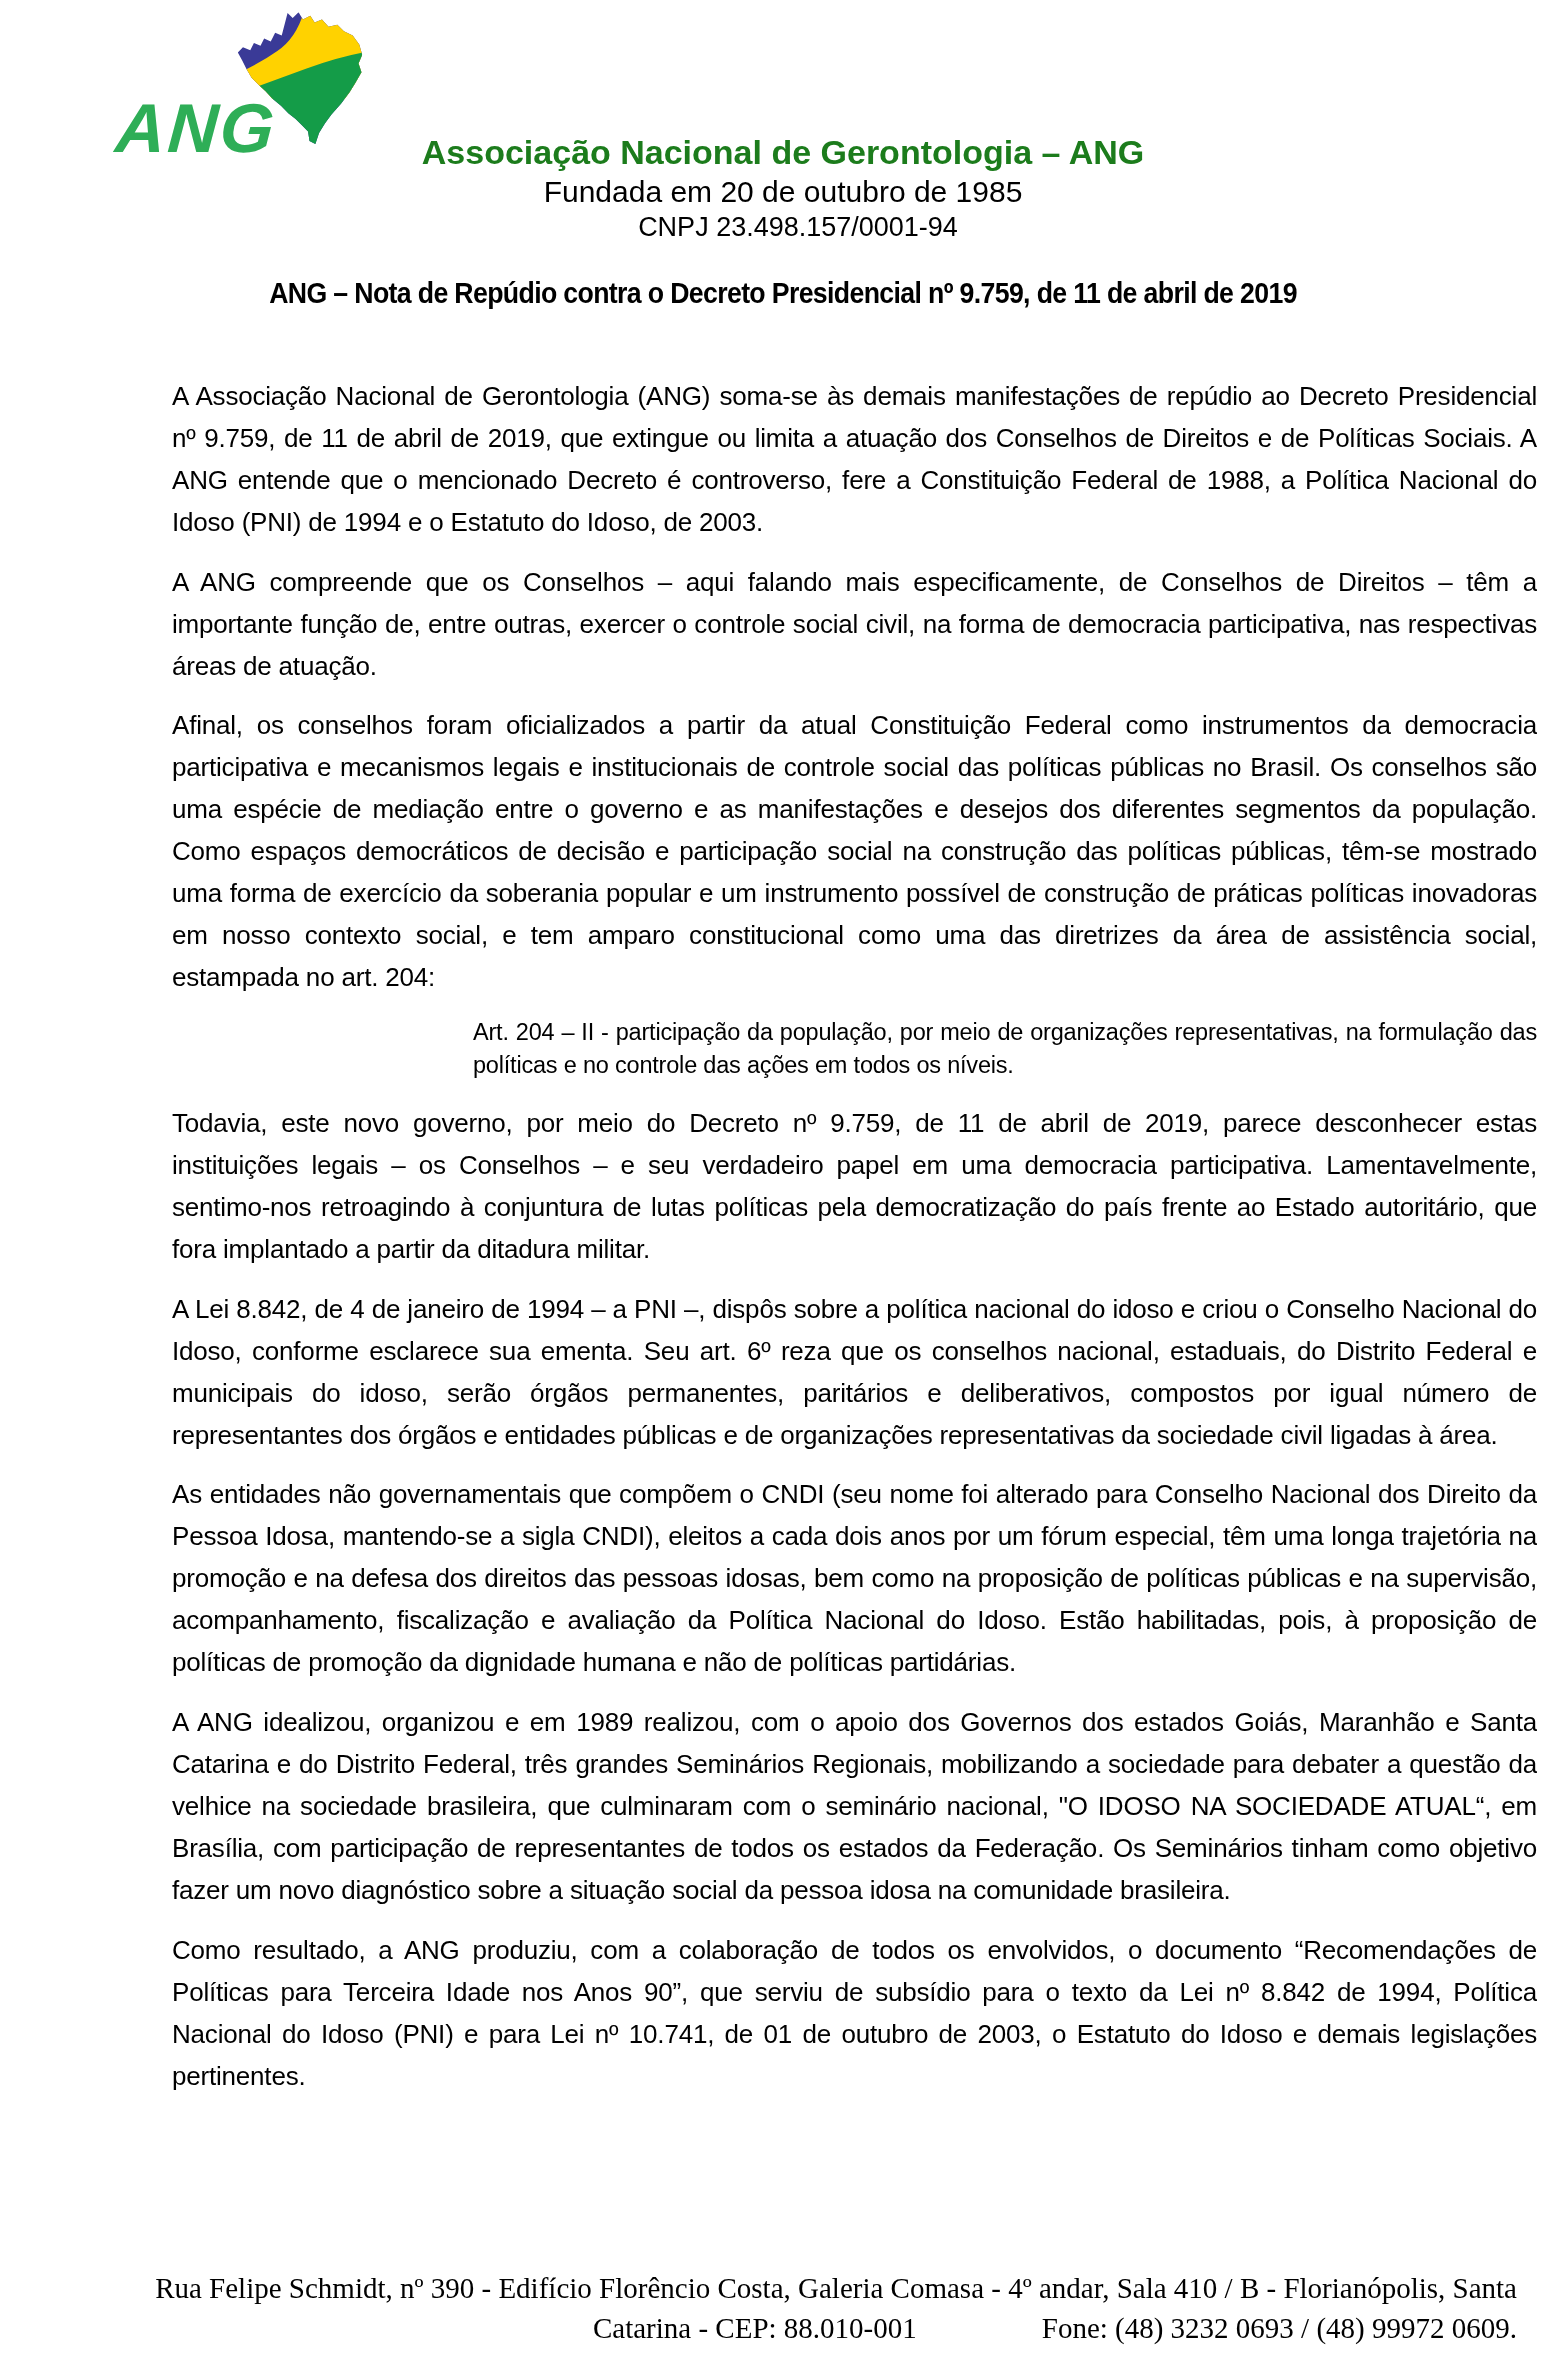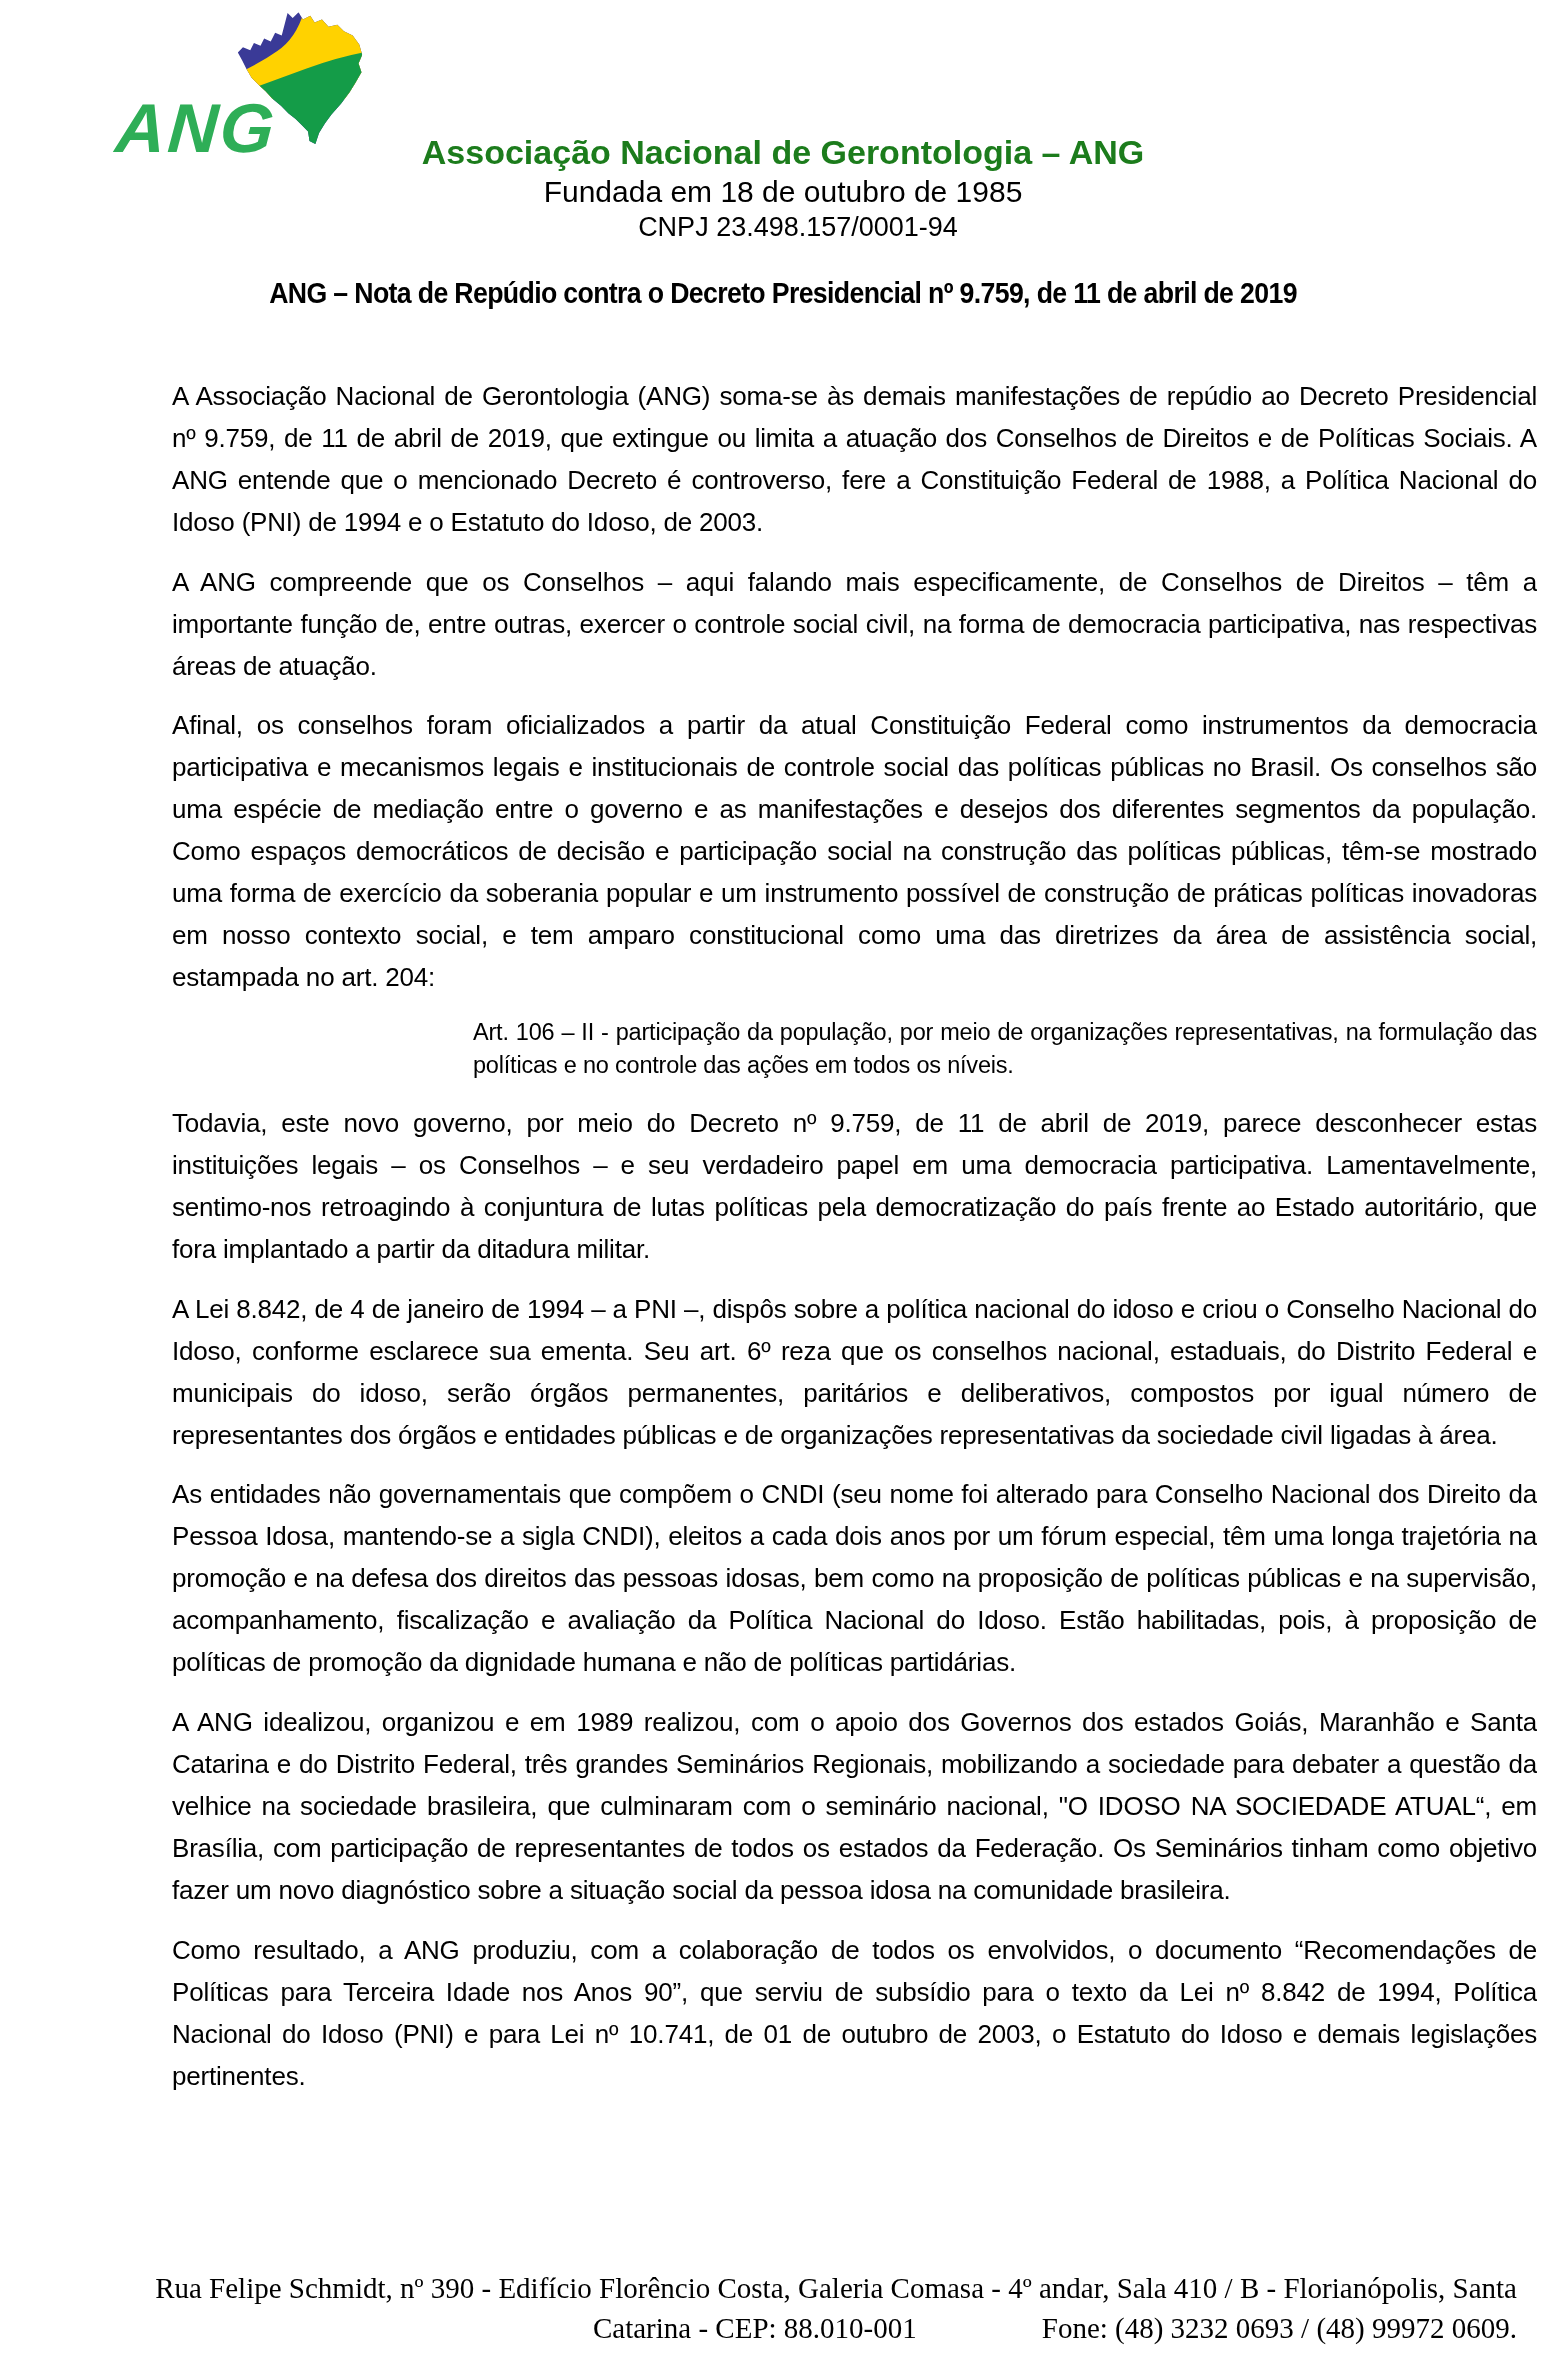--- a/index.html
+++ b/index.html
@@ -142,31 +142,31 @@
       <g clip-path="url(#bz)">
         <rect x="-10" y="-10" width="230" height="210" fill="#3a3a97"></rect>
         <path d="M-10,102 Q45,82 82,56 Q112,36 122,-12 L220,-12 L220,122 L-10,122 Z" fill="#ffd200"></path>
         <path d="M-10,128 Q62,102 122,80 Q172,62 212,56 L212,200 L-10,200 Z" fill="#149c48"></path>
       </g>
     </svg>
   </div>
 
   <div class="header-text">
     <div class="org-name">Associação Nacional de Gerontologia – ANG</div>
-    <div class="founded">Fundada em 18 de outubro de 1985</div>
+    <div class="founded">Fundada em 20 de outubro de 1985</div>
     <div class="cnpj">CNPJ 23.498.157/0001-94</div>
   </div>
 
   <div class="note-title">ANG – Nota de Repúdio contra o Decreto Presidencial nº 9.759, de 11 de abril de 2019</div>
 
   <div class="body-text">
     <p>A Associação Nacional de Gerontologia (ANG) soma-se às demais manifestações de repúdio ao Decreto Presidencial nº 9.759, de 11 de abril de 2019, que extingue ou limita a atuação dos Conselhos de Direitos e de Políticas Sociais. A ANG entende que o mencionado Decreto é controverso, fere a Constituição Federal de 1988, a Política Nacional do Idoso (PNI) de 1994 e o Estatuto do Idoso, de 2003.</p>
     <p>A ANG compreende que os Conselhos – aqui falando mais especificamente, de Conselhos de Direitos – têm a importante função de, entre outras, exercer o controle social civil, na forma de democracia participativa, nas respectivas áreas de atuação.</p>
     <p>Afinal, os conselhos foram oficializados a partir da atual Constituição Federal como instrumentos da democracia participativa e mecanismos legais e institucionais de controle social das políticas públicas no Brasil. Os conselhos são uma espécie de mediação entre o governo e as manifestações e desejos dos diferentes segmentos da população. Como espaços democráticos de decisão e participação social na construção das políticas públicas, têm-se mostrado uma forma de exercício da soberania popular e um instrumento possível de construção de práticas políticas inovadoras em nosso contexto social, e tem amparo constitucional como uma das diretrizes da área de assistência social, estampada no art. 204:</p>
-    <div class="quote">Art. 106 – II - participação da população, por meio de organizações representativas, na formulação das políticas e no controle das ações em todos os níveis.</div>
+    <div class="quote">Art. 204 – II - participação da população, por meio de organizações representativas, na formulação das políticas e no controle das ações em todos os níveis.</div>
     <p>Todavia, este novo governo, por meio do Decreto nº 9.759, de 11 de abril de 2019, parece desconhecer estas instituições legais – os Conselhos – e seu verdadeiro papel em uma democracia participativa. Lamentavelmente, sentimo-nos retroagindo à conjuntura de lutas políticas pela democratização do país frente ao Estado autoritário, que fora implantado a partir da ditadura militar.</p>
     <p>A Lei 8.842, de 4 de janeiro de 1994 – a PNI –, dispôs sobre a política nacional do idoso e criou o Conselho Nacional do Idoso, conforme esclarece sua ementa. Seu art. 6º reza que os conselhos nacional, estaduais, do Distrito Federal e municipais do idoso, serão órgãos permanentes, paritários e deliberativos, compostos por igual número de representantes dos órgãos e entidades públicas e de organizações representativas da sociedade civil ligadas à área.</p>
     <p>As entidades não governamentais que compõem o CNDI (seu nome foi alterado para Conselho Nacional dos Direito da Pessoa Idosa, mantendo-se a sigla CNDI), eleitos a cada dois anos por um fórum especial, têm uma longa trajetória na promoção e na defesa dos direitos das pessoas idosas, bem como na proposição de políticas públicas e na supervisão, acompanhamento, fiscalização e avaliação da Política Nacional do Idoso. Estão habilitadas, pois, à proposição de políticas de promoção da dignidade humana e não de políticas partidárias.</p>
     <p>A ANG idealizou, organizou e em 1989 realizou, com o apoio dos Governos dos estados Goiás, Maranhão e Santa Catarina e do Distrito Federal, três grandes Seminários Regionais, mobilizando a sociedade para debater a questão da velhice na sociedade brasileira, que culminaram com o seminário nacional, "O IDOSO NA SOCIEDADE ATUAL“, em Brasília, com participação de representantes de todos os estados da Federação. Os Seminários tinham como objetivo fazer um novo diagnóstico sobre a situação social da pessoa idosa  na comunidade brasileira.</p>
     <p>Como resultado, a ANG produziu, com a colaboração de todos os envolvidos, o documento “Recomendações de Políticas para Terceira Idade nos Anos 90”, que serviu de subsídio para o texto da Lei nº 8.842 de 1994, Política Nacional do Idoso (PNI) e para Lei nº 10.741, de 01 de outubro de 2003, o Estatuto do Idoso e demais legislações pertinentes.</p>
   </div>
 
   <div class="page-footer">
     <div>Rua Felipe Schmidt, nº 390 - Edifício Florêncio Costa, Galeria Comasa - 4º andar, Sala 410 / B - Florianópolis, Santa</div>
     <div>

